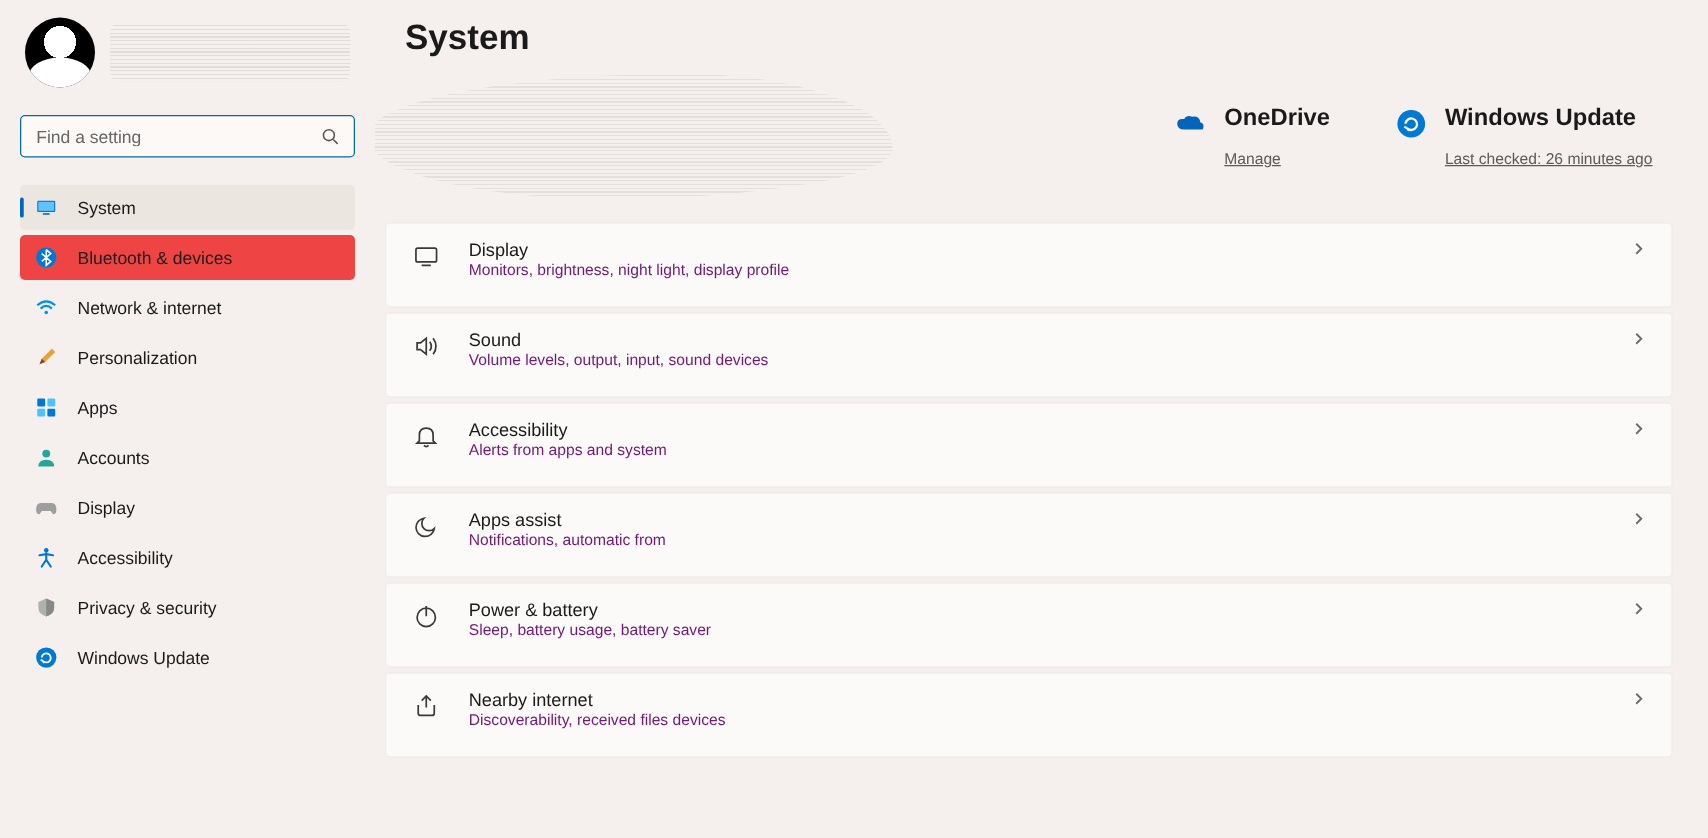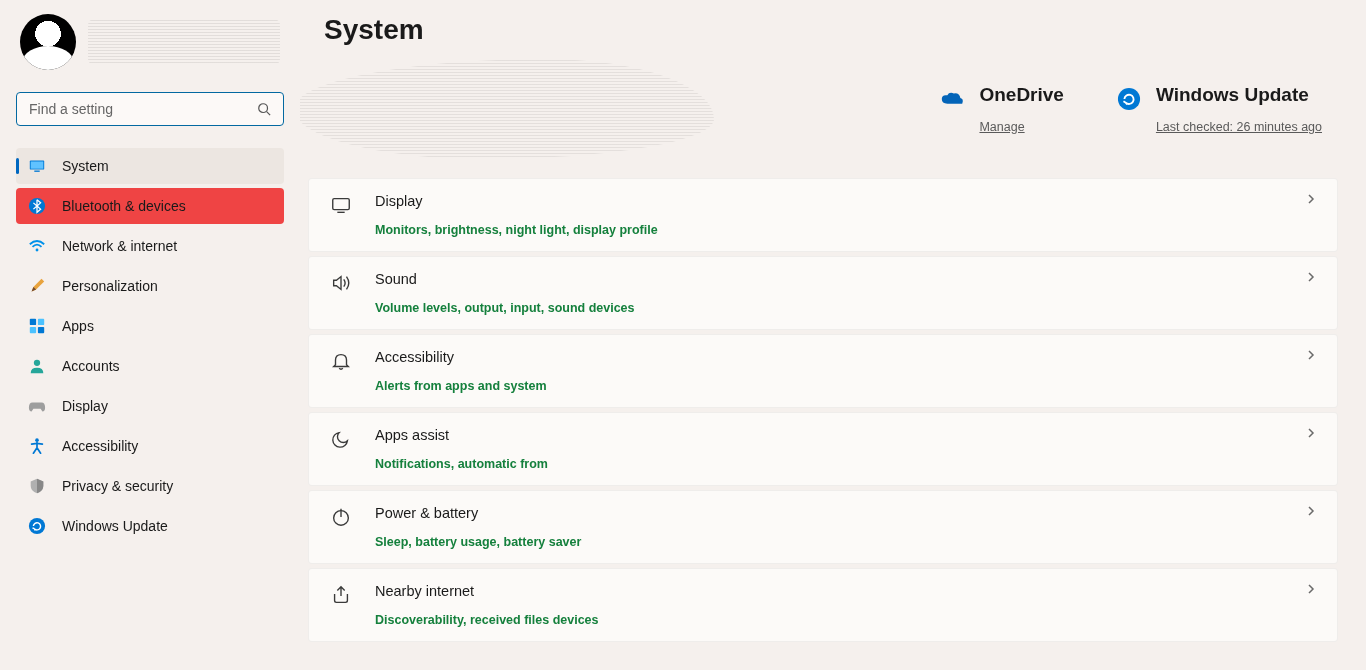--- a/index.html
+++ b/index.html
@@ -203,23 +203,22 @@
     }
     .setting-text {
       flex: 1;
     }
     .setting-title {
       font-size: 14.5px;
       color: #1a1a1a;
     }
     .setting-desc {
       font-size: 12.5px;
-      color: #15803d;
-      margin-top: 14px;
-      font-weight: bold;
+      color: #701a75;
+      margin-top: 0;
     }
     .chevron {
       color: #6a6a6a;
       flex-shrink: 0;
     }
     svg { display: block; }
   </style>
 </head>
 <body>
 

